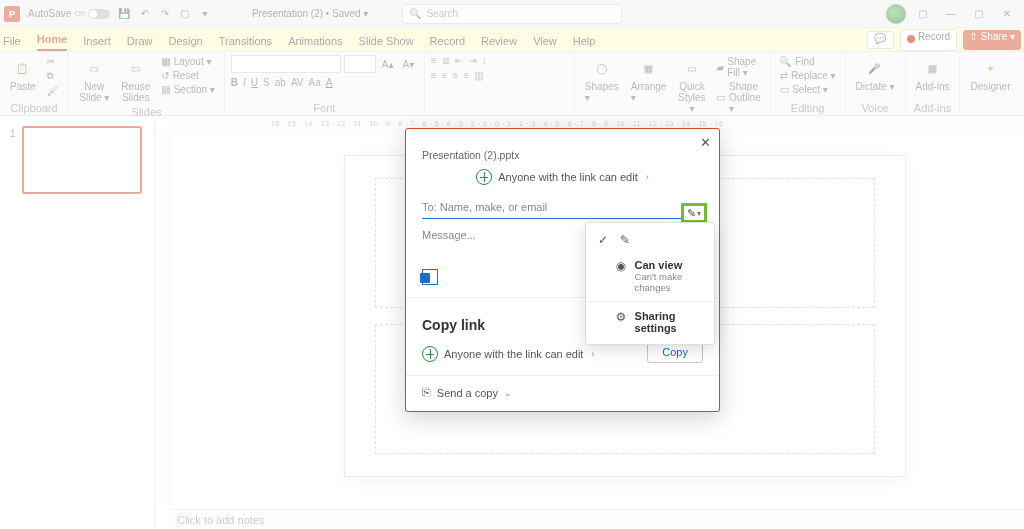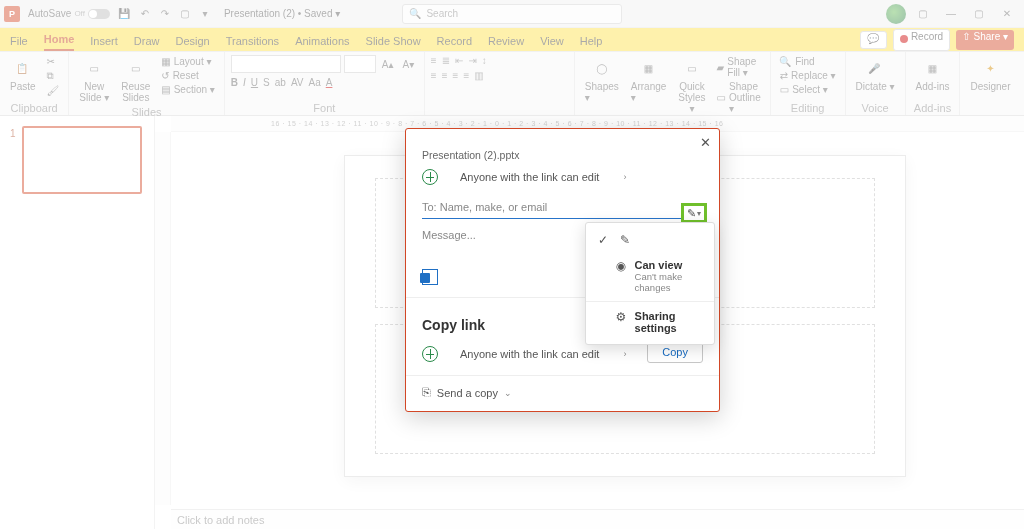--- a/index.html
+++ b/index.html
@@ -38,39 +38,39 @@
     color:#fff; font-weight:bold; font-size:9px; margin-right:8px;
   }
   .autosave { display:flex; align-items:center; gap:3px; margin-right:8px; }
   .toggle {
     width:22px; height:10px; border-radius:10px; background:#bbb;
     position:relative;
   }
   .toggle::after { content:""; width:8px; height:8px; border-radius:50%; background:#fff; position:absolute; left:1px; top:1px; }
   .qat { display:flex; gap:6px; margin-right:12px; }
   .qat .ic, .winctl .ic { width:14px; height:14px; color:#666; display:flex; align-items:center; justify-content:center;}
-  .doc-title { color:#555; }
+  .doc-title { color:#555;margin-left:28px; }
   .search-box {
     position:absolute; left:50%; transform:translateX(-50%);
     width:220px; height:20px;
     border:1px solid #d0d0d0; border-radius:3px;
     display:flex; align-items:center; padding:0 6px; gap:5px;
     background:#fafafa;
     color:#888;
   }
   .title-right { margin-left:auto; display:flex; align-items:center; gap:10px; }
   .avatar { width:20px; height:20px; border-radius:50%; background:radial-gradient(circle at 40% 40%, #6b5 0%, #274 100%); }
   .winctl { display:flex; gap:14px; padding-right:6px; }
   
   .menubar {
     height:24px; display:flex; align-items:flex-end;
-    padding:0 10px; gap:16px;
+    padding:0 3px; gap:16px;
     border-bottom:1px solid #e1e1e1;
     font-size:11px;
-    background:#fde047;
+    background:#fef9c3;
   }
   .menubar span { padding-bottom:4px; cursor:default; }
   .menubar .active { font-weight:600; border-bottom:2px solid #c43e1c; color:#c43e1c; }
   .menubar .right { margin-left:auto; display:flex; gap:6px; align-items:center; }
   .btn-sm { border:1px solid #ccc; border-radius:3px; padding:1px 6px; font-size:10px; display:flex; align-items:center; gap:3px; background:#fff;}
   .btn-share { background:#d24726; color:#fff; border:none; }
   
   .ribbon {
     height:64px; background:#f6f6f6;
     border-bottom:1px solid #d8d8d8;
@@ -142,21 +142,21 @@
     background:#fff;
     border:1px solid #d24726;
     border-radius:3px;
     box-shadow:0 6px 24px rgba(0,0,0,0.18);
     font-size:11px; color:#343434;
   }
   .dclose { position:absolute; right:8px; top:6px; font-size:13px; color:#555; cursor:default;}
   .dsec   { padding:12px 16px 10px 16px; }
   .dtitle { font-size:15px; font-weight:600; }
   .dsub   { font-size:10.5px; color:#666; margin-top:8px; }
-  .perm-row { display:flex; align-items:center; gap:22px; margin-top:8px; color:#555; }
+  .perm-row { display:flex; align-items:center; gap:6px; margin-top:8px; color:#555;justify-content:center; }
   .globe {
     width:16px; height:16px; border:1.5px solid #2a8a4a; border-radius:50%;
     position:relative; flex-shrink:0;
   }
   .globe::before { content:""; position:absolute; left:3px; right:3px; top:7px; height:1px; background:#2a8a4a; }
   .globe::after  { content:""; position:absolute; top:2px; bottom:2px; left:7px; width:1px; background:#2a8a4a; }
   .chev { color:#888; font-size:9px; margin-left:2px;}
   .to-field {
     border-bottom:1.5px solid #2673c9;
     color:#888; font-size:11px;

